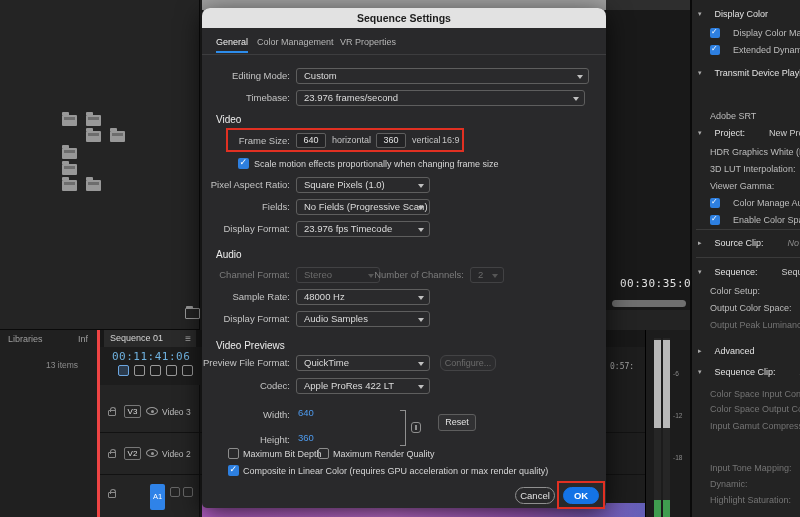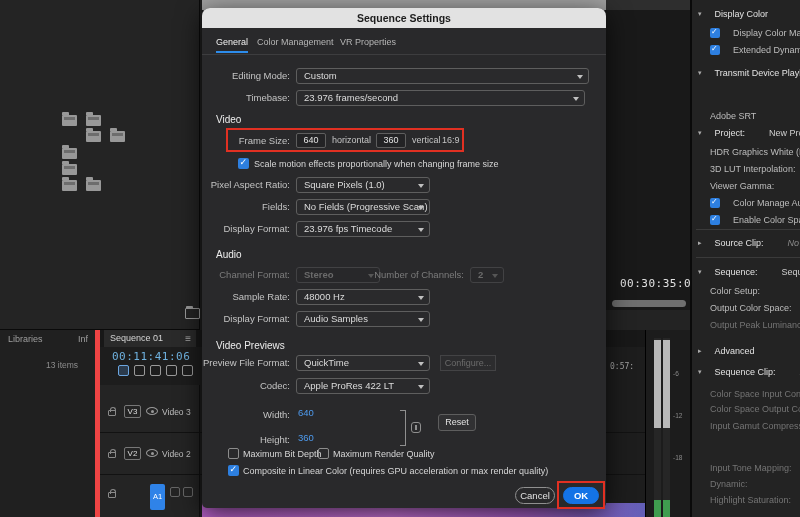--- a/index.html
+++ b/index.html
@@ -11,21 +11,21 @@
 
   
   #project-panel { left:0; top:0; width:200px; height:330px; background:#242424; border-right:1px solid #0a0a0a; border-bottom:1px solid #0a0a0a; }
   .bin { position:absolute; width:15px; height:11px; background:#989898; border-radius:1px; }
   .bin::before { content:""; position:absolute; top:-3px; left:0; width:7px; height:3px; background:#989898; border-radius:1px 1px 0 0; }
   .bin::after { content:""; position:absolute; top:2px; left:2px; right:2px; height:3px; background:#6d6d6d; }
   .bin.outline { background:transparent; border:1px solid #9a9a9a; }
   .bin.outline::before { background:#9a9a9a; }
   .bin.outline::after { display:none; }
 
-  #lower-left { left:0; top:330px; width:100px; height:187px; background:#202020; border-right:5px solid #ef4444; }
+  #lower-left { left:0; top:330px; width:100px; height:187px; background:#202020; border-right:3px solid #ef4444; }
   .ll-tab { position:absolute; font-size:9px; color:#9e9e9e; white-space:nowrap; }
   #item-count { position:absolute; font-size:8.5px; color:#8d8d8d; }
 
   #monitor { left:500px; top:0; width:190px; height:330px; background:#191919; }
   #strip-light { left:202px; top:0; width:404px; height:10px; background:#a0a0a0; }
   #strip-dark { left:606px; top:0; width:84px; height:10px; background:#2e2e2e; }
   #monitor-timecode { font-size:11px; color:#e2e2e2; letter-spacing:0.5px; }
   #monitor-scrollbar { left:612px; top:300px; width:74px; height:7px; background:#6f6f6f; border-radius:4px; }
   #transport-bar { left:606px; top:310px; width:84px; height:20px; background:#232323; }
 
@@ -77,36 +77,36 @@
   .tab { position:absolute; top:29px; font-size:9px; color:#b5b5b5; padding-bottom:4px; }
   .tab.active { color:#f0f0f0; border-bottom:2px solid #2d8ceb; }
   #dlg-tabline { position:absolute; left:0; top:46px; width:404px; height:1px; background:#3d3d3f; }
   .lbl { position:absolute; left:0; width:88px; text-align:right; font-size:9.5px; color:#c4c4c4; line-height:16px; white-space:nowrap; }
   .lbl.dim { color:#7c7c7c;padding-left:8px; }
   .sec { position:absolute; left:14px; font-size:10px; color:#ededed; }
   .dd { position:absolute; height:16px; background:#2a2a2c; border:1px solid #5e5e5e; border-radius:3px;
     font-size:9.5px; color:#dcdcdc; line-height:14px; padding:0 14px 0 7px; white-space:nowrap; overflow:hidden; }
   .dd .car { position:absolute; right:5px; top:6px; width:0; height:0;
     border-left:3.5px solid transparent; border-right:3.5px solid transparent; border-top:4px solid #c0c0c0; }
-  .dd.dis { border-color:#424244; color:#6b6b6b; background:#28282a;font-weight:bold; }
+  .dd.dis { border-color:#424244; color:#6b6b6b; background:#28282a; }
   .dd.dis .car { border-top-color:#565656; }
   .fsbox { position:absolute; width:30px; height:15px; background:#232325; border:1px solid #5e5e5e; border-radius:2px;
     font-size:9px; color:#e2e2e2; text-align:center; line-height:13px; }
   .fslab { position:absolute; font-size:9px; color:#c4c4c4; line-height:15px; }
   .cbx { position:absolute; width:11px; height:11px; border-radius:2px; background:#2d7fe0; }
   .cbx::after { content:"✓"; position:absolute; left:1.5px; top:-1px; font-size:9px; color:#fff; }
   .cbx.un { background:transparent; border:1px solid #8c8c8c; }
   .cbx.un::after { display:none; }
   .cklbl { position:absolute; font-size:9px; color:#d6d6d6; line-height:13px; white-space:nowrap; }
   .hot { position:absolute; font-size:9.5px; color:#4e9bef; }
   .btn { position:absolute; border:1px solid #909090; border-radius:9px; font-size:9.5px; color:#e2e2e2;
     text-align:center; background:transparent; line-height:15px; }
   .btn.primary { background:#1473e6; border-color:#1473e6; color:#fff; font-weight:bold; }
   .btn.square { border-radius:3px; border-color:#5e5e5e; background:#313133; font-size:9px; }
-  .btn.dis { border-radius:0; border-color:#434345; color:#6b6b6b; background:#2c2c2e; font-size:9px; }
+  .btn.dis { border-radius:6px; border-color:#434345; color:#6b6b6b; background:#2c2c2e; font-size:9px; }
   .bracket { position:absolute; width:6px; height:36px; border-top:1px solid #8f8f8f; border-right:1px solid #8f8f8f; border-bottom:1px solid #8f8f8f; }
   .linkic { position:absolute; width:10px; height:11px; border:1px solid #8f8f8f; border-radius:3px; }
   .linkic::after { content:""; position:absolute; left:3px; top:2px; width:2px; height:5px; background:#8f8f8f; }
   .anno { position:absolute; border:2px solid #e13022; pointer-events:none; }
 </style>
 </head>
 <body>
 
 <div id="app">
 

